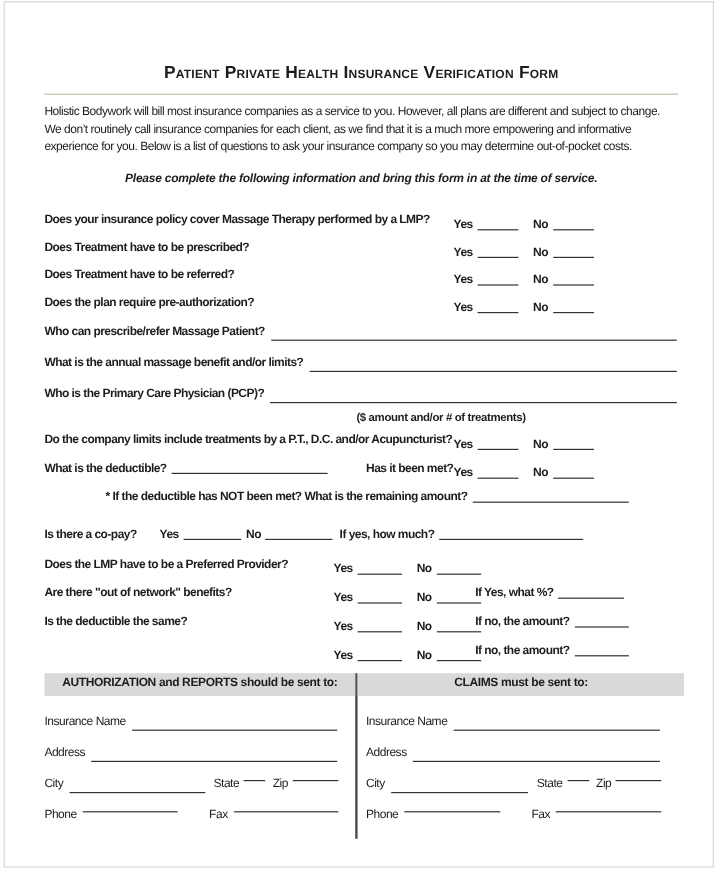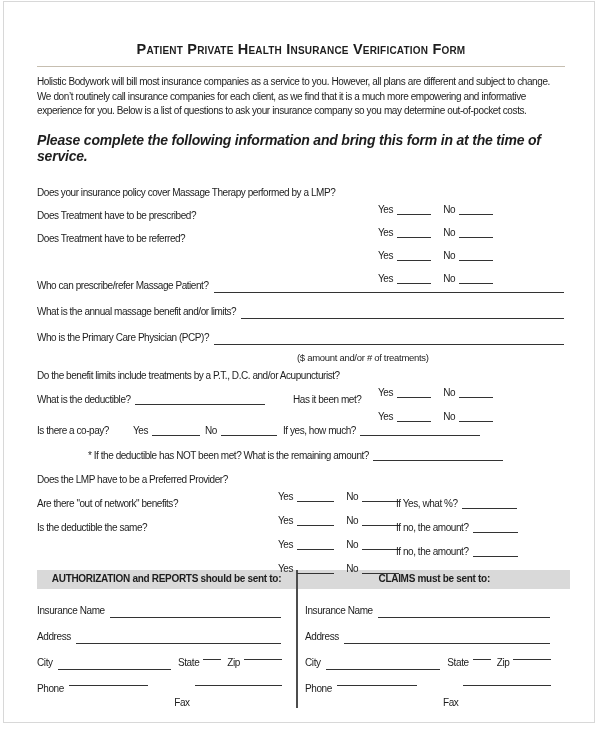--- a/index.html
+++ b/index.html
@@ -1,33 +1,33 @@
 <!DOCTYPE html>
 <html><head>
 <meta charset="utf-8">
 <style>
   html,body{margin:0;padding:0;background:#fff;}
   body{font-family:"Liberation Sans",sans-serif;color:#1d1d1d;}
   .page{position:relative;width:600px;height:730px;background:#fff;overflow:hidden;}
   .frame{position:absolute;left:3px;right:5px;top:1px;bottom:7px;border:1px solid #d8d8d8;pointer-events:none;}
-  .content{position:relative;padding:0 35px 0 37px;}
+  .content{position:relative;padding:12px 35px 0 37px;}
 
   .title{margin:0;padding-top:41px;text-align:center;font-size:14.5px;font-weight:bold;
          font-variant:small-caps;letter-spacing:0.2px;white-space:nowrap;}
   .title-rule{height:1px;background:#c6beb0;margin-top:9px;}
   .intro{margin:8px 0 0;font-size:10px;letter-spacing:-0.4px;line-height:14.5px;}
-  .instruction{margin:13px 0 0;text-align:left;font-weight:bold;font-style:italic;
-               font-size:14px;letter-spacing:-0.2px;}
-
-  .qblock{margin-top:17px;font-size:10px;letter-spacing:-0.45px;}
+  .instruction{margin:13px 0 0;text-align:center;font-weight:bold;font-style:italic;
+               font-size:10px;letter-spacing:-0.2px;}
+
+  .qblock{margin-top:17px;font-size:10px;letter-spacing:-0.45px;font-weight:bold;}
   .row{position:relative;height:23px;line-height:23px;white-space:nowrap;}
   .row.tall{height:26px;line-height:26px;}
   .row.med{height:24px;line-height:24px;}
   .blank{display:inline-block;border-bottom:1px solid #333;vertical-align:-2px;height:9px;}
-  .yn{position:absolute;top:17px;}
+  .yn{position:absolute;top:4px;}
   .yn .blank{width:34px;margin-left:4px;}
   .yn .no-l{margin-left:10px;}
   .pos-a{left:341px;}
   .pos-c{left:241px;}
   .pos-c .blank{width:37px;}
   .extra{position:absolute;left:359px;top:0;}
   .abs{position:absolute;top:0;}
 
   .frow{display:flex;white-space:nowrap;}
   .qblock .frow{height:26px;line-height:26px;}
@@ -42,21 +42,21 @@
   .colhead{height:19px;line-height:17px;background:#d9d9d9;font-weight:bold;text-align:center;
            font-size:10px;letter-spacing:-0.3px;}
   .colbody{padding:9px 0 6px 0;}
   .col-right .colbody{padding-left:7px;}
   .col .frow{height:26px;line-height:26px;}
   .col-left .colbody .frow{padding-right:14px;}
   .col-right .colbody .frow{padding-right:19px;}
   .w18{width:18px;} .w38{width:38px;} .w80{width:80px;} .w88{width:88px;}
   .w105{width:130px;} .w130{width:130px;} .w120{width:120px;} .w55{width:55px;} .w45{width:45px;}
   .w48{width:48px;} .w56{width:56px;}
-  .ml4{margin-left:4px;} .ml5{margin-left:5px;} .ml6{margin-left:6px;text-align:center;} .ml26{margin-left:26px;margin-top:14px;}
+  .ml4{margin-left:4px;} .ml5{margin-left:5px;} .ml6{margin-left:6px;text-align:center;} .ml26{margin-left:26px;}
 </style>
 </head>
 <body>
 
 <div class="page">
   <div class="frame"></div>
   <div class="content">
 
     <h1 class="title">Patient Private Health Insurance Verification Form</h1>
     <div class="title-rule"></div>
@@ -83,20 +83,21 @@
 
       <div class="row">
         <span>Does Treatment have to be referred?</span>
         <span class="yn pos-a">
           <span>Yes</span><span class="blank"></span>
           <span class="no-l">No</span><span class="blank"></span>
         </span>
       </div>
 
       <div class="row">
+        <span>Does the plan require pre-authorization?</span>
         <span class="yn pos-a">
           <span>Yes</span><span class="blank"></span>
           <span class="no-l">No</span><span class="blank"></span>
         </span>
       </div>
 
       <div class="row tall frow">
         <span>Who can prescribe/refer Massage Patient?</span>
         <span class="fill"></span>
       </div>
@@ -108,53 +109,53 @@
 
       <div class="row tall frow">
         <span>Who is the Primary Care Physician (PCP)?</span>
         <span class="fill"></span>
       </div>
       <div class="caption-row">
         <span>($ amount and/or # of treatments)</span>
       </div>
 
       <div class="row med">
-        <span>Do the benefit limits include treatments by a P.T., D.C. and/or Acupuncturist?</span>
+        <span>Do the company limits include treatments by a P.T., D.C. and/or Acupuncturist?</span>
         <span class="yn pos-a">
           <span>Yes</span><span class="blank"></span>
           <span class="no-l">No</span><span class="blank"></span>
         </span>
       </div>
 
       <div class="row med">
         <span>What is the deductible?</span><span class="blank w105 ml4"></span>
-        <span class="abs" style="left:256px;">Has it been met?</span>
-        <span class="yn pos-a">
-          <span>Yes</span><span class="blank"></span>
-          <span class="no-l">No</span><span class="blank"></span>
-        </span>
+        <span class="abs" style="left:268px;">Has it been met?</span>
+        <span class="yn pos-a">
+          <span>Yes</span><span class="blank"></span>
+          <span class="no-l">No</span><span class="blank"></span>
+        </span>
+      </div>
+
+      <div class="row med note-row">
+        <span>* If the deductible has NOT been met? What is the remaining amount?</span><span class="blank w130 ml4"></span>
       </div>
 
       <div class="row tall" style="margin-top:6px;">
         <span>Is there a co-pay?</span>
         <span class="abs" style="left:96px;">
           <span>Yes</span><span class="blank w48 ml4"></span>
         </span>
         <span class="abs" style="left:168px;">
           <span>No</span><span class="blank w56 ml4"></span>
         </span>
         <span class="abs" style="left:246px;">
           <span>If yes, how much?</span><span class="blank w120 ml4"></span>
         </span>
       </div>
 
-      <div class="row med note-row">
-        <span>* If the deductible has NOT been met? What is the remaining amount?</span><span class="blank w130 ml4"></span>
-      </div>
-
       <div class="row med">
         <span>Does the LMP have to be a Preferred Provider?</span>
         <span class="yn pos-c">
           <span>Yes</span><span class="blank"></span>
           <span class="no-l">No</span><span class="blank"></span>
         </span>
       </div>
 
       <div class="row med">
         <span>Are there "out of network" benefits?</span>

